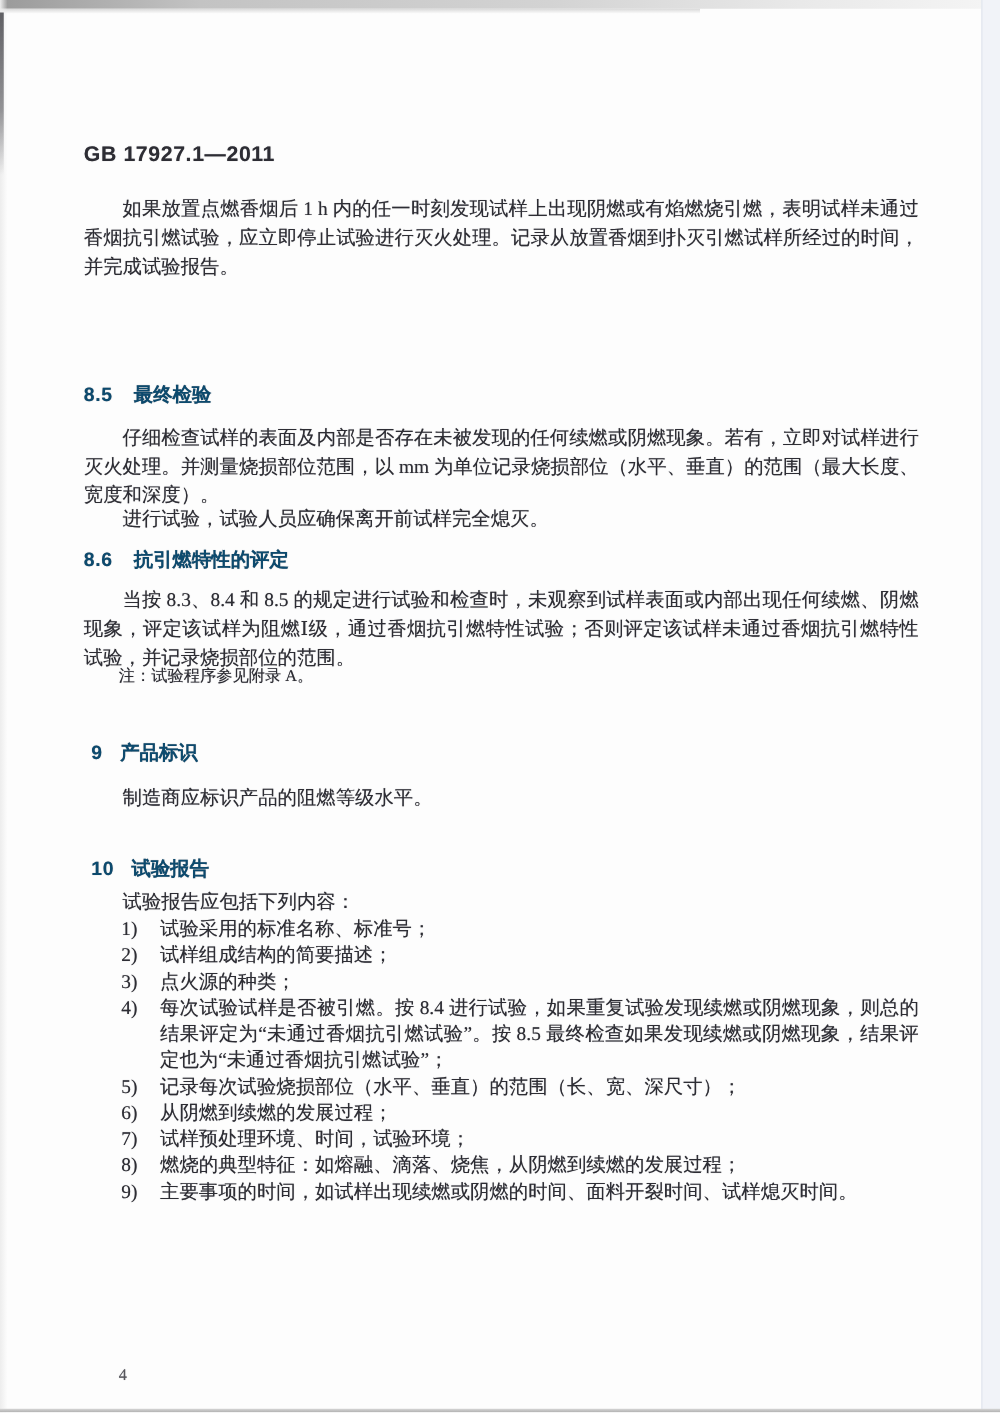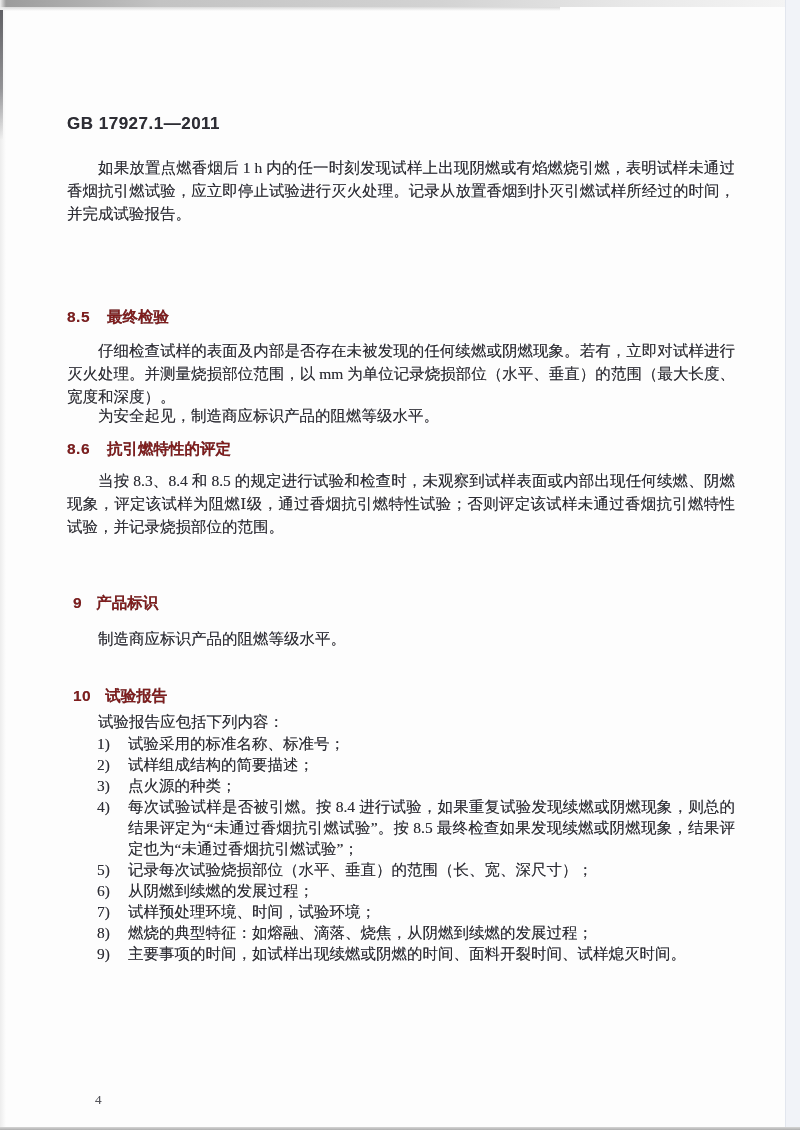--- a/index.html
+++ b/index.html
@@ -46,21 +46,21 @@
   }
   .blk { position:absolute; left:0; right:0; }
   .doc-header {
     font-family:"Liberation Sans","DejaVu Sans",sans-serif;
     font-weight:bold; font-size:17px; letter-spacing:.5px; line-height:20px;
   }
   .para { text-align:justify; text-indent:2em; margin:0; }
   .heading {
     font-family:"Liberation Sans","DejaVu Sans",sans-serif;
     font-weight:bold; font-size:15.5px; line-height:19px;
-    color:#7f1d1d;
+    color:#0c4a6e;
   }
   .heading .h-num { margin-right:17px; letter-spacing:.5px; }
   .heading.lv1 { padding-left:6px;margin-top:16px; }
   .heading.lv1 .h-num { margin-right:14px; }
   .note { font-size:13px; line-height:17px; padding-left:28px; }
   .list { line-height:21px; }
   .list-item { display:flex; padding-left:30px; }
   .list-item .li-num { width:31px; flex-shrink:0; }
   .list-item .li-text { flex:1; text-align:justify; }
   .page-number { font-size:13px; color:#56565c; line-height:16px; }
@@ -83,28 +83,29 @@
 
     <p class="blk para" style="top:140px">如果放置点燃香烟后 1 h 内的任一时刻发现试样上出现阴燃或有焰燃烧引燃，表明试样未通过香烟抗引燃试验，应立即停止试验进行灭火处理。记录从放置香烟到扑灭引燃试样所经过的时间，并完成试验报告。</p>
 
 
     <div class="blk heading" style="top:291px">
       <span class="h-num">8.5</span><span>最终检验</span>
     </div>
 
     <p class="blk para" style="top:323px">仔细检查试样的表面及内部是否存在未被发现的任何续燃或阴燃现象。若有，立即对试样进行灭火处理。并测量烧损部位范围，以 mm 为单位记录烧损部位（水平、垂直）的范围（最大长度、宽度和深度）。</p>
 
-    <p class="blk para" style="top:388px">为安全起见，制造商应标识产品的阻燃等级水平。</p>
+    <p class="blk para" style="top:388px">进行试验，试验人员应确保离开前试样完全熄灭。</p>
 
     <div class="blk heading" style="top:423px">
       <span class="h-num">8.6</span><span>抗引燃特性的评定</span>
     </div>
 
     <p class="blk para" style="top:453px">当按 8.3、8.4 和 8.5 的规定进行试验和检查时，未观察到试样表面或内部出现任何续燃、阴燃现象，评定该试样为阻燃Ⅰ级，通过香烟抗引燃特性试验；否则评定该试样未通过香烟抗引燃特性试验，并记录烧损部位的范围。</p>
 
+    <div class="blk note" style="top:516px">注：试验程序参见附录 A。</div>
 
     <div class="blk heading lv1" style="top:561px">
       <span class="h-num">9</span><span>产品标识</span>
     </div>
 
     <p class="blk para" style="top:611px">制造商应标识产品的阻燃等级水平。</p>
 
     <div class="blk heading lv1" style="top:654px">
       <span class="h-num">10</span><span>试验报告</span>
     </div>

